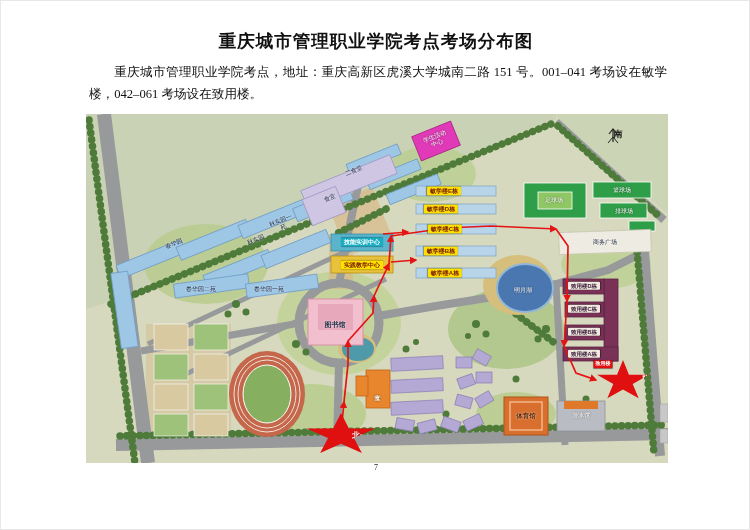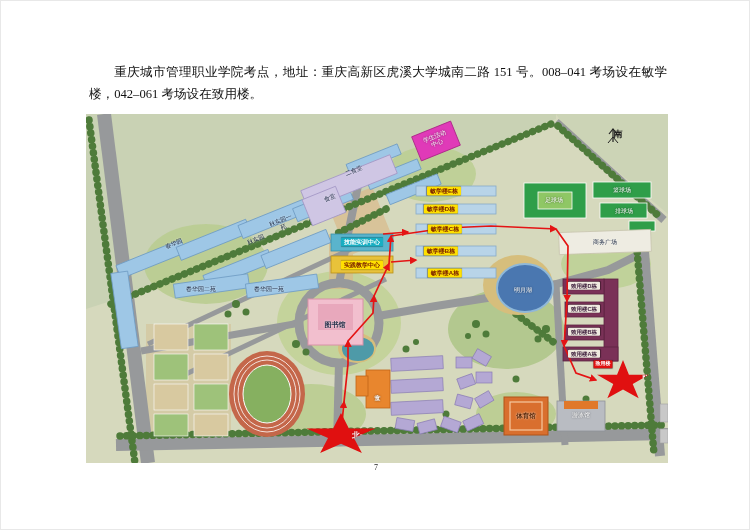--- a/index.html
+++ b/index.html
@@ -35,21 +35,22 @@
              display:flex;align-items:center;justify-content:center;}
   .gate-star span{color:#fff;font-weight:bold;font-size:8px;text-shadow:0 0 2px rgba(0,0,0,.4);padding-left:46px;}
   .compass{position:absolute;z-index:6;text-align:center;width:24px;}
   .compass .c-txt{font-size:9px;color:#222;font-weight:bold;display:block;}
 </style>
 </head>
 <body>
 
 <div class="page">
 
-  <div class="body-text">重庆城市管理职业学院考点，地址：重庆高新区虎溪大学城南二路 151 号。008–041 考场设在敏学楼，042–061 考场设在致用楼。</div>
+  <div class="title">重庆城市管理职业学院考点考场分布图</div>
+  <div class="body-text">重庆城市管理职业学院考点，地址：重庆高新区虎溪大学城南二路 151 号。001–041 考场设在敏学楼，042–061 考场设在致用楼。</div>
 
   <div class="map">
     <svg width="582" height="349" viewBox="0 0 582 349">
       <defs>
         <marker id="arr" viewBox="0 0 10 10" refX="8" refY="5" markerWidth="4.5" markerHeight="4.5" orient="auto">
           <path d="M0,0 L10,5 L0,10 z" fill="#e41414"></path>
         </marker>
       </defs>
 
       <rect x="0" y="0" width="582" height="349" fill="#d6d9bd"></rect>

